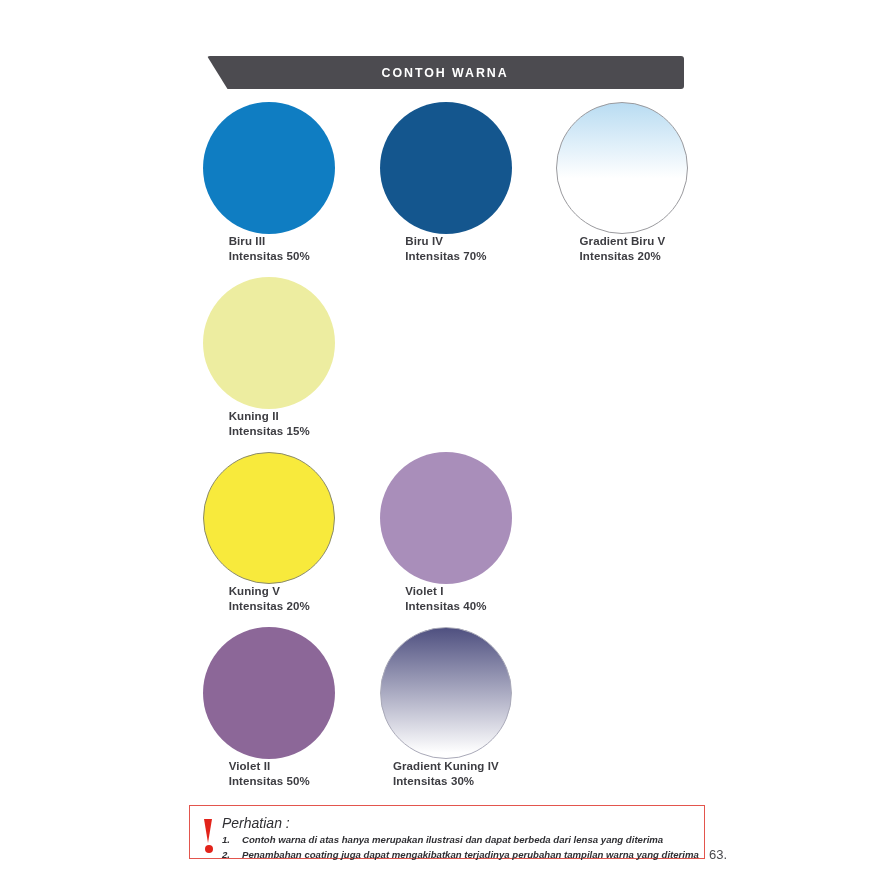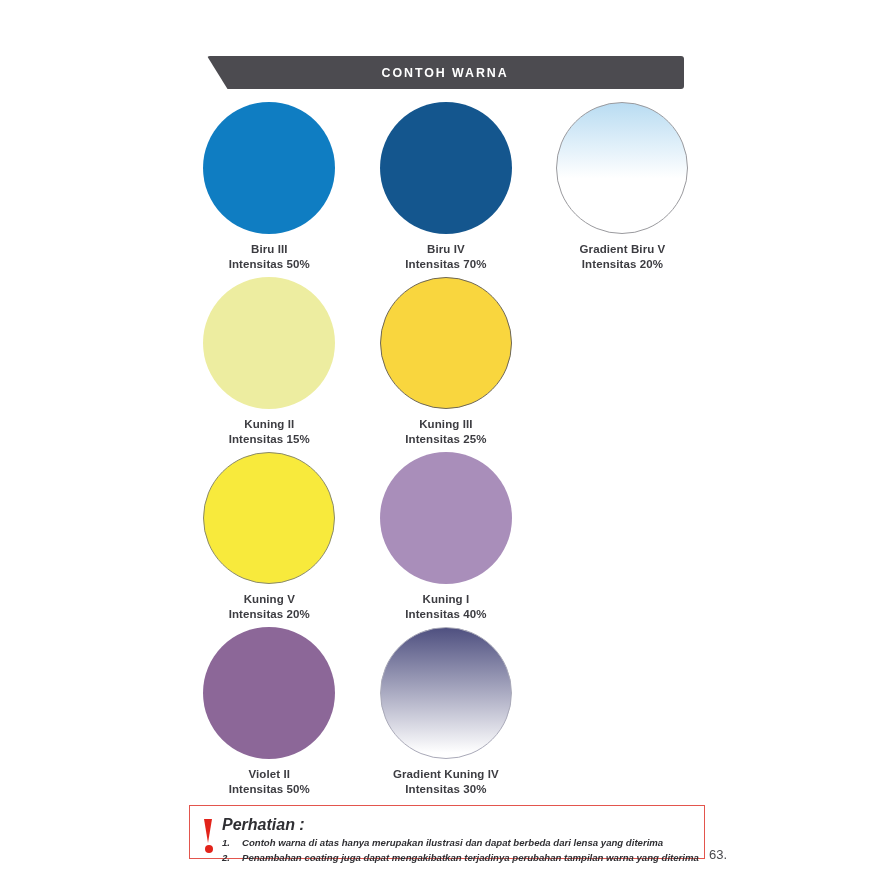--- a/index.html
+++ b/index.html
@@ -71,22 +71,22 @@
     flex-direction: column;
     align-items: center;
   }
   .swatch {
     width: 132px;
     height: 132px;
     border-radius: 50%;
     box-sizing: border-box;
   }
   .labels {
-    margin-top: 8px;
-    text-align: center;
+    margin-top: 0;
+    text-align: left;
     line-height: 1.28;
   }
   .lbl-name, .lbl-int {
     font-size: 11.5px;
     font-weight: bold;
     color: #3c3c41;
     letter-spacing: .1px;
     white-space: nowrap;
   }
 
@@ -129,22 +129,22 @@
     width: 8px;
     height: 8px;
     border-radius: 50%;
     background: #e2231a;
   }
   .note-text {
     flex: 1;
     padding-top: 1px;
   }
   .note-title {
-    font-size: 16px;
-    font-weight: bold;
+    font-size: 14px;
+    font-weight: normal;
     font-style: italic;
     color: #2f2f33;
     line-height: 1.45;
   }
   .note-item {
     display: flex;
     font-size: 9.6px;
     font-weight: bold;
     font-style: italic;
     color: #2f2f33;
@@ -201,40 +201,33 @@
         </div>
       </div>
       <div class="row">
         <div class="cell">
           <div class="swatch" style="background: rgb(237, 237, 160);"></div>
           <div class="labels">
             <div class="lbl-name">Kuning II</div>
             <div class="lbl-int">Intensitas 15%</div>
           </div>
         </div>
-        <div class="cell">
-          <div class="swatch" style="background: rgb(249, 214, 62); border: 1px solid rgb(110, 103, 87);"></div>
-          <div class="labels">
-            <div class="lbl-name">Kuning III</div>
-            <div class="lbl-int">Intensitas 25%</div>
-          </div>
-        </div>
       </div>
       <div class="row">
         <div class="cell">
           <div class="swatch" style="background: rgb(248, 234, 60); border: 1px solid rgb(138, 138, 106);"></div>
           <div class="labels">
             <div class="lbl-name">Kuning V</div>
             <div class="lbl-int">Intensitas 20%</div>
           </div>
         </div>
         <div class="cell">
           <div class="swatch" style="background: rgb(169, 142, 186);"></div>
           <div class="labels">
-            <div class="lbl-name">Kuning I</div>
+            <div class="lbl-name">Violet I</div>
             <div class="lbl-int">Intensitas 40%</div>
           </div>
         </div>
       </div>
       <div class="row">
         <div class="cell">
           <div class="swatch" style="background: rgb(140, 103, 152);"></div>
           <div class="labels">
             <div class="lbl-name">Violet II</div>
             <div class="lbl-int">Intensitas 50%</div>

